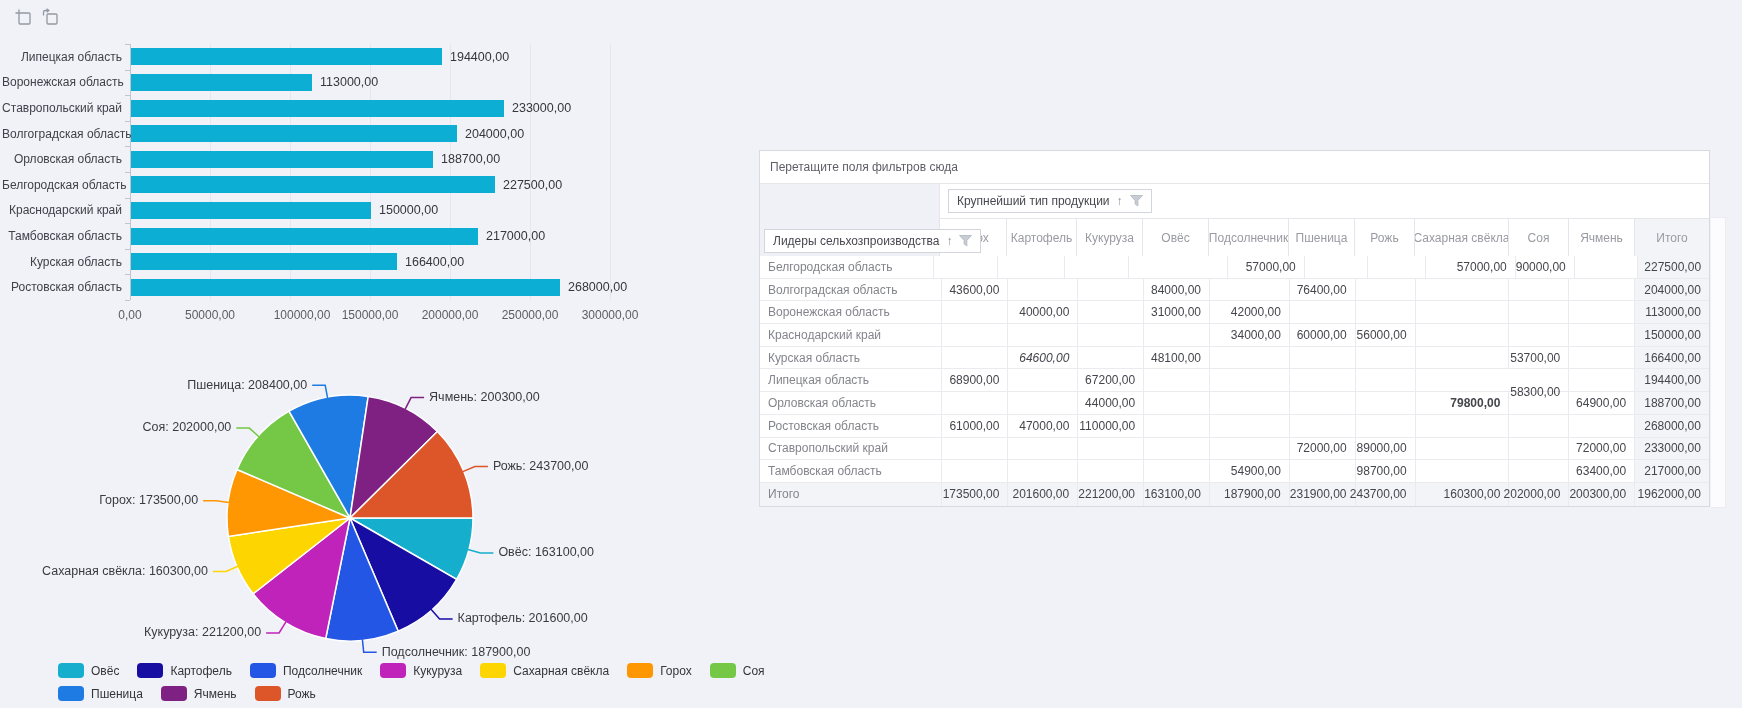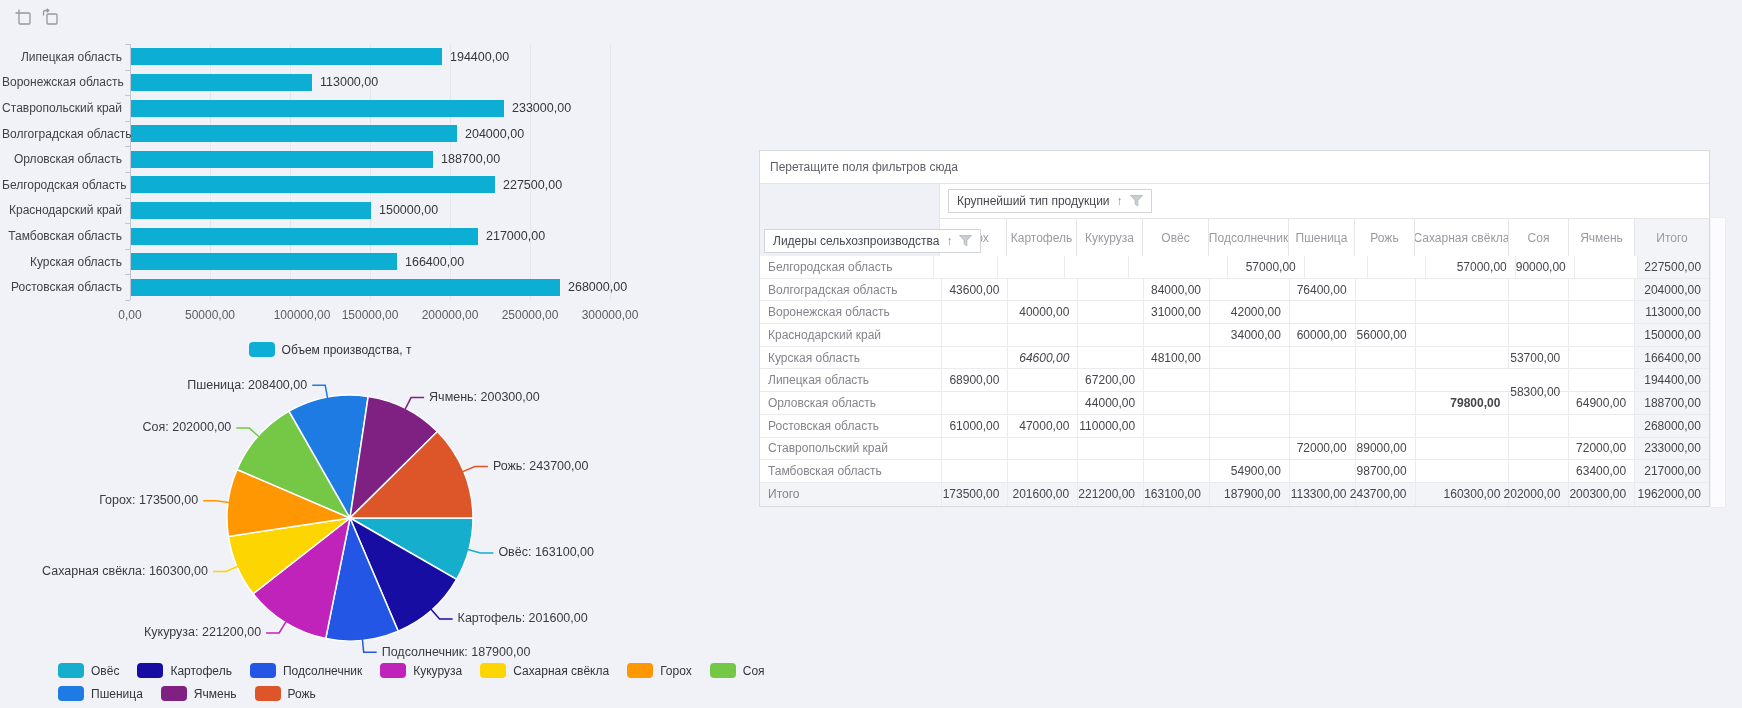--- a/index.html
+++ b/index.html
@@ -116,24 +116,20 @@
       <div class="cat" style="left: 2px; top: 229px;">Тамбовская область</div>
       <div class="bar" style="left: 131px; top: 227.5px; width: 347px; height: 17px; background: rgb(12, 174, 211);"></div>
       <div class="val" style="left: 486px; top: 228px;">217000,00</div>
       <div class="cat" style="left: 2px; top: 254.6px;">Курская область</div>
       <div class="bar" style="left: 131px; top: 253.1px; width: 266px; height: 17px; background: rgb(12, 174, 211);"></div>
       <div class="val" style="left: 405px; top: 253.6px;">166400,00</div>
       <div class="cat" style="left: 2px; top: 280.2px;">Ростовская область</div>
       <div class="bar" style="left: 131px; top: 278.7px; width: 429px; height: 17px; background: rgb(12, 174, 211);"></div>
       <div class="val" style="left: 568px; top: 279.2px;">268000,00</div>
     </div>
-  <div class="blegend">
-    <span class="swatch" id="bar-swatch" style="background: rgb(12, 174, 211);"></span>
-    <span>Объем производства, т</span>
-  </div>
 
   <svg class="pie-svg" width="640" height="330">
       <path d="M330 156 L453.0 156.0 A123 123 0 0 1 436.6 217.4 Z" fill="#15afcd" stroke="#ffffff" stroke-width="1.5"></path>
       <path d="M447.9 187.5 L460.4 190.9 L473.4 190.9" fill="none" stroke="#15afcd" stroke-width="1.5"></path>
       <text x="478.4" y="190.9" text-anchor="start" dominant-baseline="middle" font-size="12.5" fill="#3a3b40">Овёс: 163100,00</text>
       <path d="M330 156 L436.6 217.4 A123 123 0 0 1 378.2 269.2 Z" fill="#170da3" stroke="#ffffff" stroke-width="1.5"></path>
       <path d="M411.0 247.3 L419.6 257.0 L432.6 257.0" fill="none" stroke="#170da3" stroke-width="1.5"></path>
       <text x="437.6" y="257.0" text-anchor="start" dominant-baseline="middle" font-size="12.5" fill="#3a3b40">Картофель: 201600,00</text>
       <path d="M330 156 L378.2 269.2 A123 123 0 0 1 305.7 276.6 Z" fill="#2356e4" stroke="#ffffff" stroke-width="1.5"></path>
       <path d="M342.4 277.4 L343.7 290.3 L356.7 290.3" fill="none" stroke="#2356e4" stroke-width="1.5"></path>
@@ -387,21 +383,21 @@
           <div class="pg-c" style="width: 66px;">63400,00</div>
           <div class="pg-c tcol" style="width: 75px;">217000,00</div>
         </div>
         <div class="pg-row total">
           <div class="pg-name">Итого</div>
           <div class="pg-c first" style="width: 66px;">173500,00</div>
           <div class="pg-c" style="width: 70px;">201600,00</div>
           <div class="pg-c" style="width: 66px;">221200,00</div>
           <div class="pg-c" style="width: 66px;">163100,00</div>
           <div class="pg-c" style="width: 80px;">187900,00</div>
-          <div class="pg-c" style="width: 66px;">113300,00</div>
+          <div class="pg-c" style="width: 66px;">231900,00</div>
           <div class="pg-c" style="width: 60px;">243700,00</div>
           <div class="pg-c" style="width: 94px;">160300,00</div>
           <div class="pg-c" style="width: 60px;">202000,00</div>
           <div class="pg-c" style="width: 66px;">200300,00</div>
           <div class="pg-c tcol" style="width: 75px;">1962000,00</div>
         </div>
       </div>
   </div>
 
   <div class="scrollstrip"></div>

